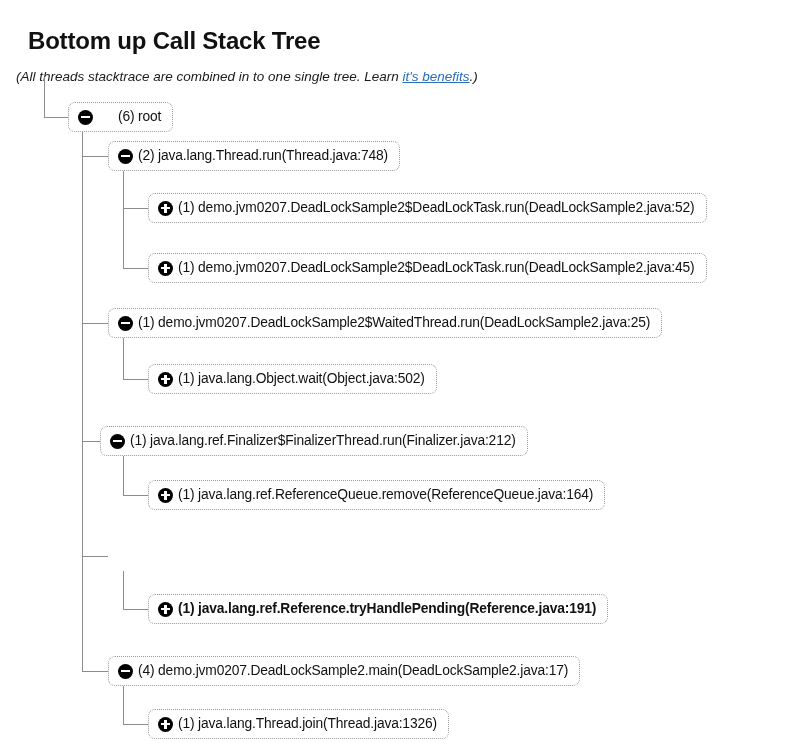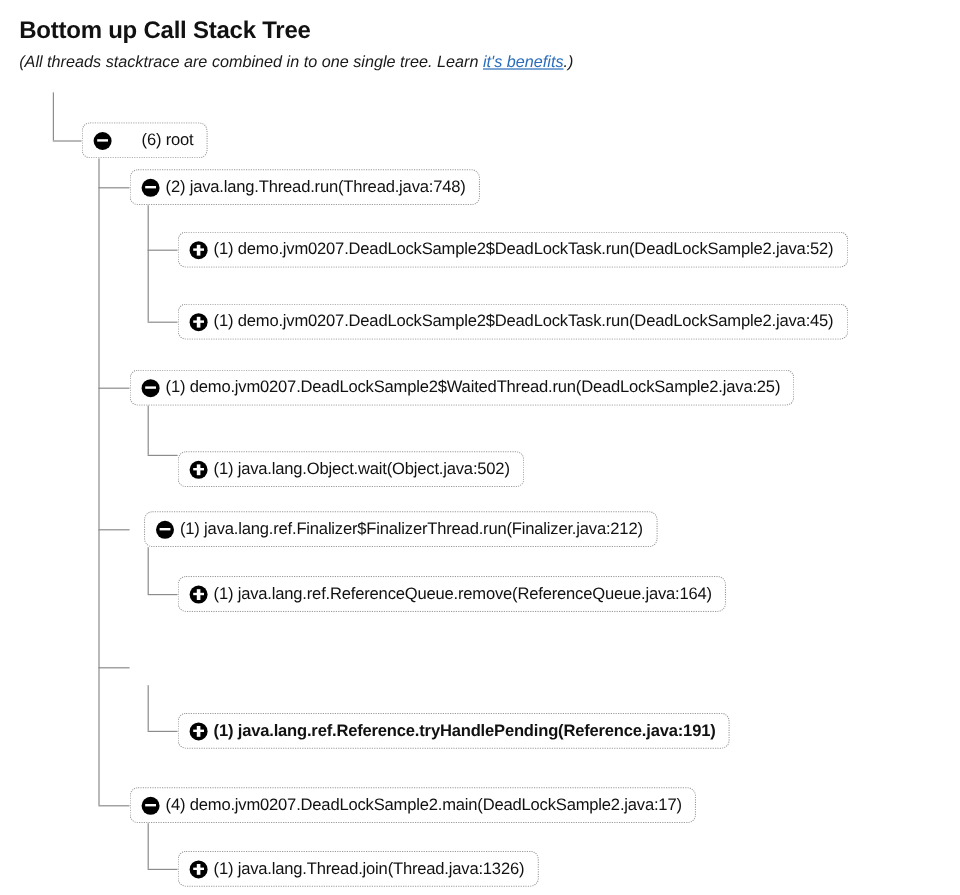--- a/index.html
+++ b/index.html
@@ -14,25 +14,25 @@
     color: #111111;
     overflow: hidden;
     position: relative;
   }
 
   
   .header {
     padding: 14px 0 0 16px;
   }
   .page-title {
-    font-size: 20px;
+    font-size: 24px;
     font-weight: bold;
     letter-spacing: -0.2px;
     color: #111111;
-    margin: 0;
+    margin: 12px;
     line-height: 1.25;
   }
   .page-subtitle {
     font-size: 13.5px;
     font-style: italic;
     color: #1a1a1a;
     margin: 4px 0 12px 0;
     line-height: 1.3;
   }
   .subtitle-link {
@@ -142,26 +142,26 @@
       <span class="node-icon plus"></span>
       <span class="node-label">(1) demo.jvm0207.DeadLockSample2$DeadLockTask.run(DeadLockSample2.java:45)</span>
     </div>
     <div class="conn h" style="left: 82px; top: 255px; width: 26px;"></div>
     <div class="tree-node" style="left: 108px; top: 240px;">
       <span class="node-icon"></span>
       <span class="node-label">(1) demo.jvm0207.DeadLockSample2$WaitedThread.run(DeadLockSample2.java:25)</span>
     </div>
     <div class="conn v" style="left: 123px; top: 270px; height: 41px;"></div>
     <div class="conn h" style="left: 123px; top: 311px; width: 25px;"></div>
-    <div class="tree-node" style="left: 148px; top: 308px;">
+    <div class="tree-node" style="left: 148px; top: 296px;">
       <span class="node-icon plus"></span>
       <span class="node-label">(1) java.lang.Object.wait(Object.java:502)</span>
     </div>
     <div class="conn h" style="left: 82px; top: 373px; width: 26px;"></div>
-    <div class="tree-node" style="left: 120px; top: 358px;">
+    <div class="tree-node" style="left: 100px; top: 358px;">
       <span class="node-icon"></span>
       <span class="node-label">(1) java.lang.ref.Finalizer$FinalizerThread.run(Finalizer.java:212)</span>
     </div>
     <div class="conn v" style="left: 123px; top: 388px; height: 39px;"></div>
     <div class="conn h" style="left: 123px; top: 427px; width: 25px;"></div>
     <div class="tree-node" style="left: 148px; top: 412px; align-items: center;">
       <span class="node-icon plus"></span>
       <span class="node-label">(1) java.lang.ref.ReferenceQueue.remove(ReferenceQueue.java:164)</span>
     </div>
     <div class="conn h" style="left: 82px; top: 488px; width: 26px;"></div>

